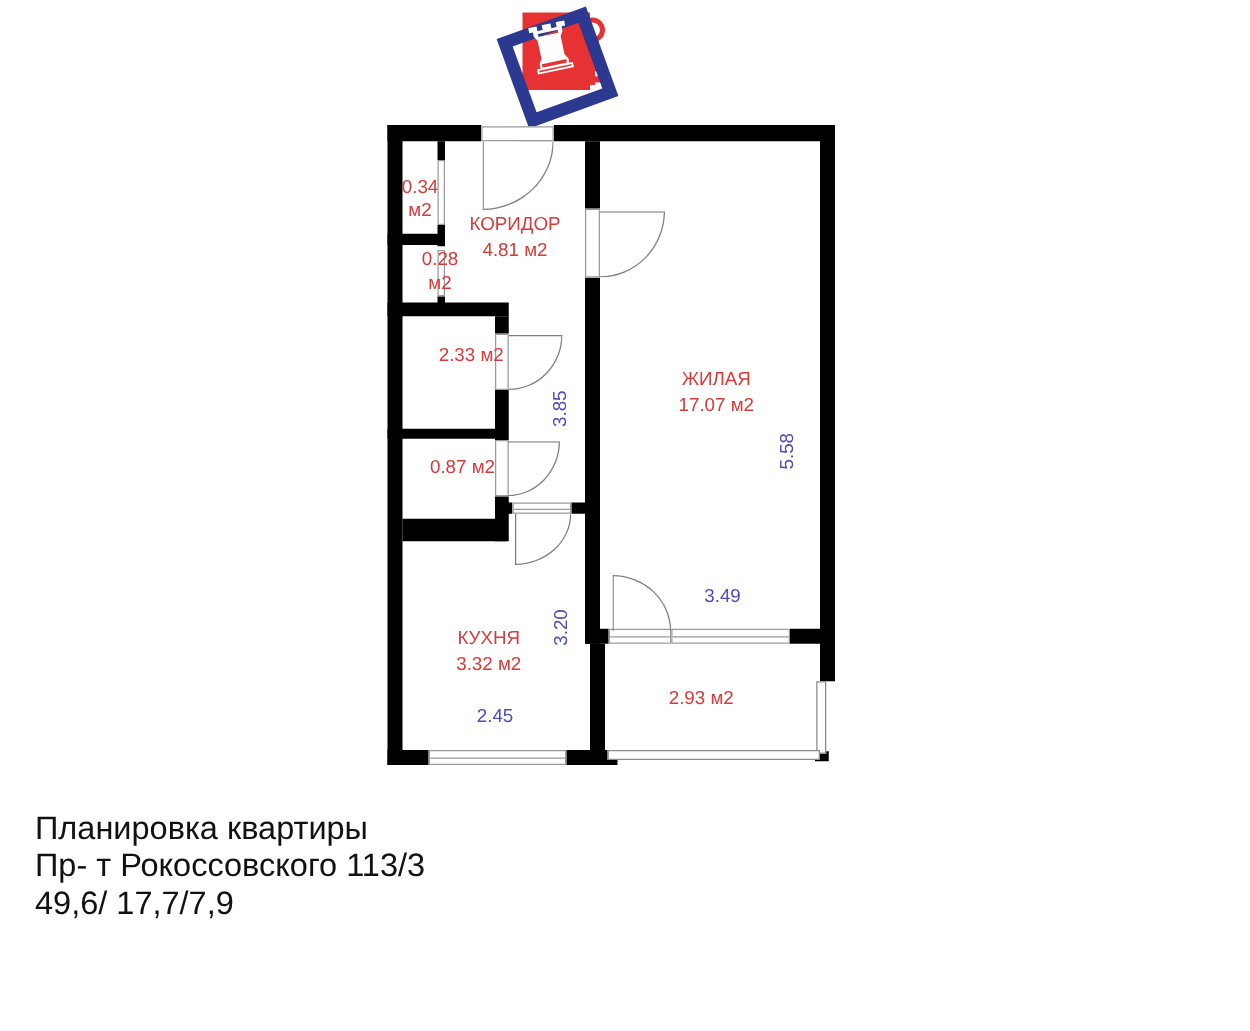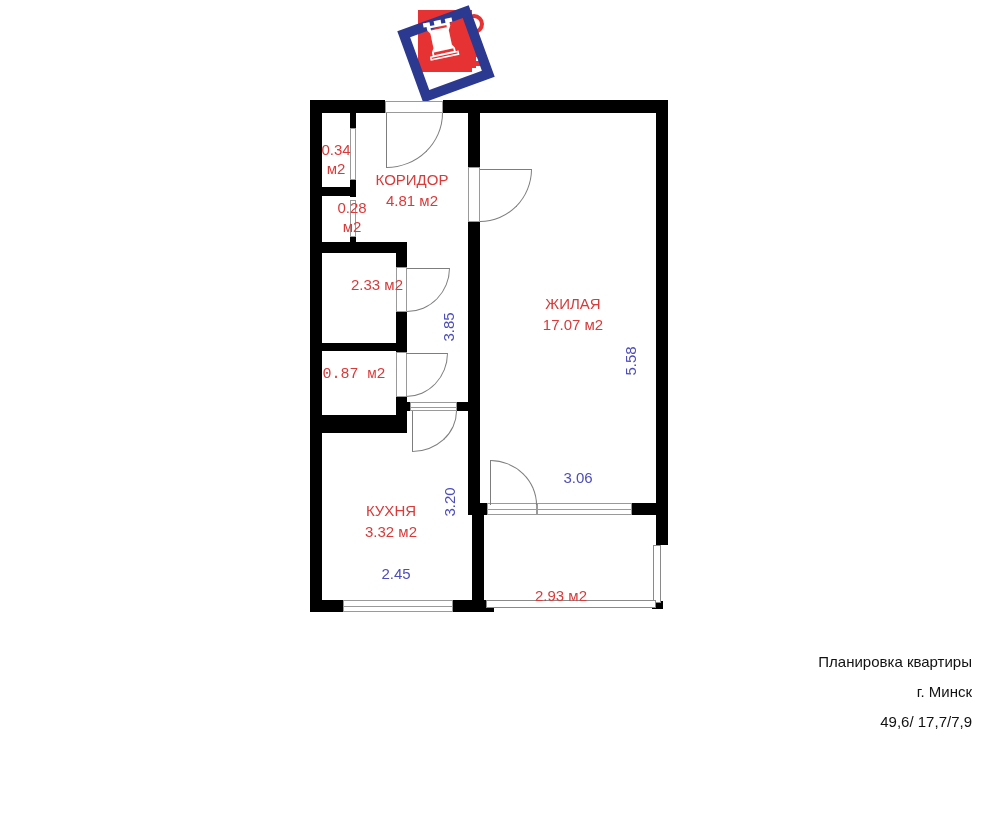--- a/index.html
+++ b/index.html
@@ -32,21 +32,21 @@
   .arc.tr{border-top-width:1px;border-right-width:1px;border-top-right-radius:100% 100%;}
   .leaf-left{border-left-width:1px;}
   .leaf-top{border-top-width:1px;}
   .room-label{
     position:absolute;transform:translate(-50%,-50%);color:var(--room-label,#d93a3a);
     font-size:15px;line-height:21px;text-align:center;white-space:pre-line;z-index:5;
   }
   .dim{position:absolute;transform:translate(-50%,-50%);color:var(--dimension,#4d4dbb);font-size:15px;z-index:5;white-space:nowrap;}
   .dim.vert{transform:translate(-50%,-50%) rotate(-90deg);}
   
-  .caption{position:absolute;left:0;top:647px;width:972px;text-align:right;color:var(--caption,#111);font-size:15px;line-height:30px;}
+  .caption{position:absolute;left:0;top:647px;width:972px;text-align:left;color:var(--caption,#111);font-size:26px;line-height:30px;padding-left:28px;}
 </style>
 </head>
 <body>
 
 <div class="logo">
   <div class="mark">
     <div class="red-square"></div>
     <div class="key-ring"></div>
     <div class="key-stem"></div>
     <div class="key-tooth1"></div>
@@ -104,32 +104,32 @@
   <div class="arc br leaf-top" style="left:406px;top:353px;width:42px;height:44px;"></div>
   <div class="arc br leaf-left" style="left:412px;top:411px;width:45px;height:41px;"></div>
   <div class="arc tr leaf-left" style="left:490px;top:460px;width:47px;height:45px;"></div>
 
   <div class="room-label" style="left:412px;top:190px;">КОРИДОР
 4.81 м2</div>
   <div class="room-label" style="left:573px;top:314px;">ЖИЛАЯ
 17.07 м2</div>
   <div class="room-label" style="left:391px;top:521px;">КУХНЯ
 3.32 м2</div>
-  <div class="room-label" style="left:561px;top:559px;margin-top:36px;">2.93 м2</div>
+  <div class="room-label" style="left:561px;top:559px;">2.93 м2</div>
   <div class="room-label" style="left:336px;top:159px;line-height:19px;">0.34
 м2</div>
   <div class="room-label" style="left:352px;top:217px;line-height:19px;">0.28
 м2</div>
   <div class="room-label" style="left:357px;top:284px;margin-left:20px;">2.33 м2</div>
-  <div class="room-label" style="left:354px;top:374px;font-family:Liberation Mono, monospace;">0.87 м2</div>
+  <div class="room-label" style="left:370px;top:374px;">0.87 м2</div>
 
   <div class="dim vert" style="left:448px;top:327px;">3.85</div>
   <div class="dim vert" style="left:449px;top:502px;">3.20</div>
   <div class="dim vert" style="left:630px;top:361px;">5.58</div>
-  <div class="dim" style="left:578px;top:477px;">3.06</div>
+  <div class="dim" style="left:578px;top:477px;">3.49</div>
   <div class="dim" style="left:396px;top:573px;">2.45</div>
 </div>
 
 <div class="caption">
   <div>Планировка квартиры</div>
-  <div>г. Минск</div>
+  <div>Пр- т Рокоссовского 113/3</div>
   <div>49,6/ 17,7/7,9</div>
 </div>
 
 </body></html>

